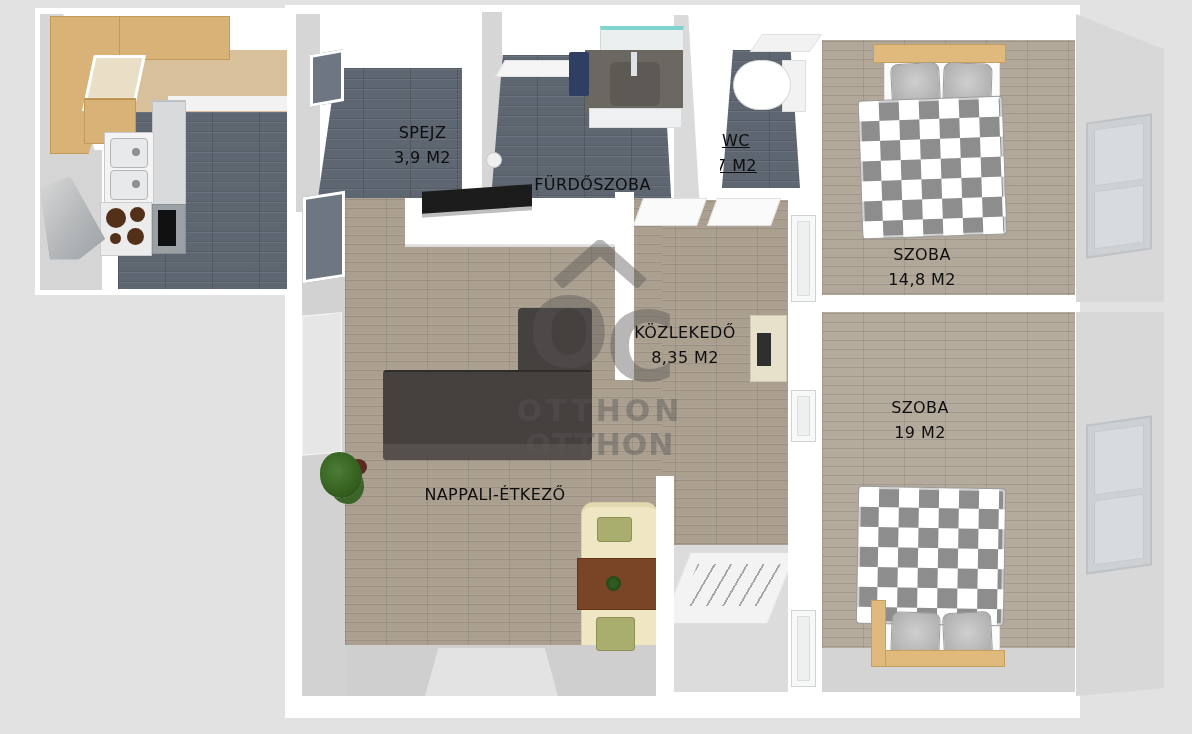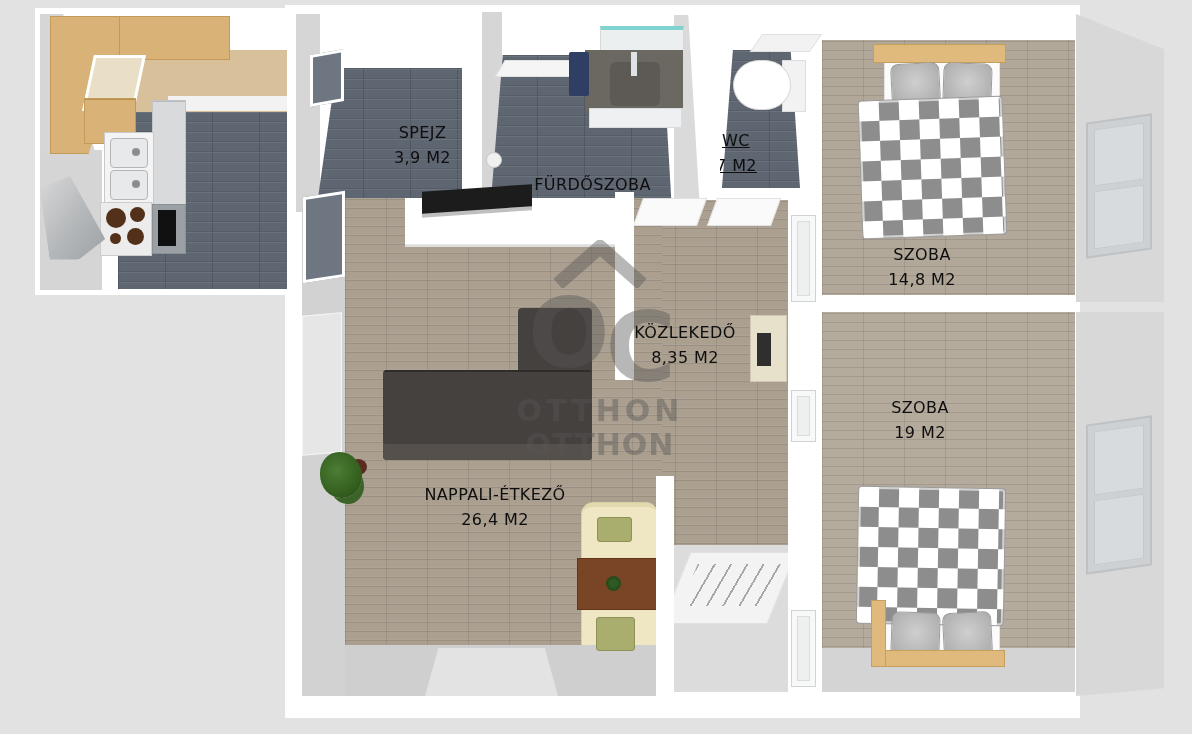--- a/index.html
+++ b/index.html
@@ -184,21 +184,20 @@
   <div class="abs furn" style="left:320px;top:452px;width:42px;height:46px;background:radial-gradient(circle at 40% 40%, #4c7d35 0%, #35601f 60%, #27481a 100%);border-radius:46% 54% 48% 52%;z-index:4;box-shadow:6px 10px 0 -4px #3a6428;"></div>
 
   <div class="abs furn" style="left:581px;top:502px;width:75px;height:62px;background:#efe7c4;border:1px solid #d8cfa6;border-radius:12px 12px 4px 4px;box-shadow:inset 0 10px 0 -6px #e3d9ae;"></div>
   <div class="abs furn" style="left:597px;top:517px;width:33px;height:23px;background:#a9ad6e;border:1px solid #8d9154;border-radius:3px;z-index:4;"></div>
   <div class="abs furn" style="left:577px;top:558px;width:81px;height:50px;background:#7a4527;border:1px solid #623518;z-index:4;"></div>
   <div class="abs furn" style="left:606px;top:576px;width:15px;height:15px;background:radial-gradient(circle,#2f5a22 30%,#1c3a12 100%);border-radius:50%;z-index:5;"></div>
   <div class="abs furn" style="left:581px;top:600px;width:75px;height:70px;background:#efe7c4;border:1px solid #d8cfa6;border-radius:4px 4px 14px 14px;box-shadow:inset 0 -12px 0 -7px #e3d9ae;"></div>
   <div class="abs furn" style="left:596px;top:617px;width:37px;height:32px;background:#a9ad6e;border:1px solid #8d9154;border-radius:3px;z-index:4;"></div>
   <div class="abs room-label" style="left:405px;top:482px;width:180px;">
     <span>NAPPALI-ÉTKEZŐ</span>
-    <span class="area">26,4 M2</span>
   </div>
 
   <div class="abs wall" style="left:615px;top:192px;width:19px;height:188px;"></div>
   <div class="abs wall" style="left:656px;top:476px;width:18px;height:222px;"></div>
 
   <div class="abs grayface" style="left:345px;top:645px;width:320px;height:53px;background:#cfcfcf;z-index:3;"></div>
   <div class="abs furn" style="left:425px;top:648px;width:133px;height:48px;background:#e3e3e3;clip-path:polygon(10% 0,90% 0,100% 100%,0 100%);z-index:4;"></div>
   <div class="abs wall" style="left:288px;top:696px;width:792px;height:22px;z-index:5;"></div>
 
   <div class="abs watermark" style="left:515px;top:240px;width:170px;">

